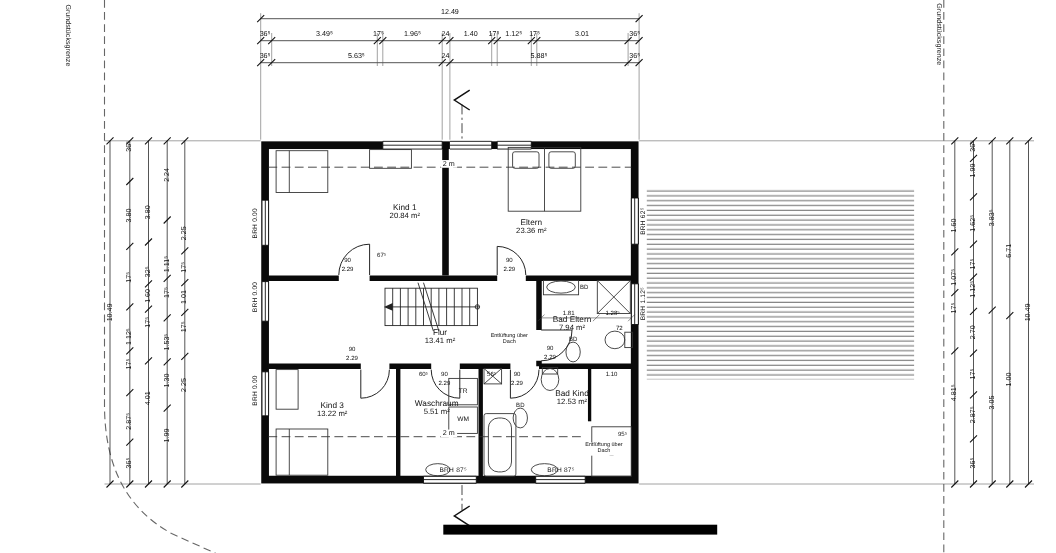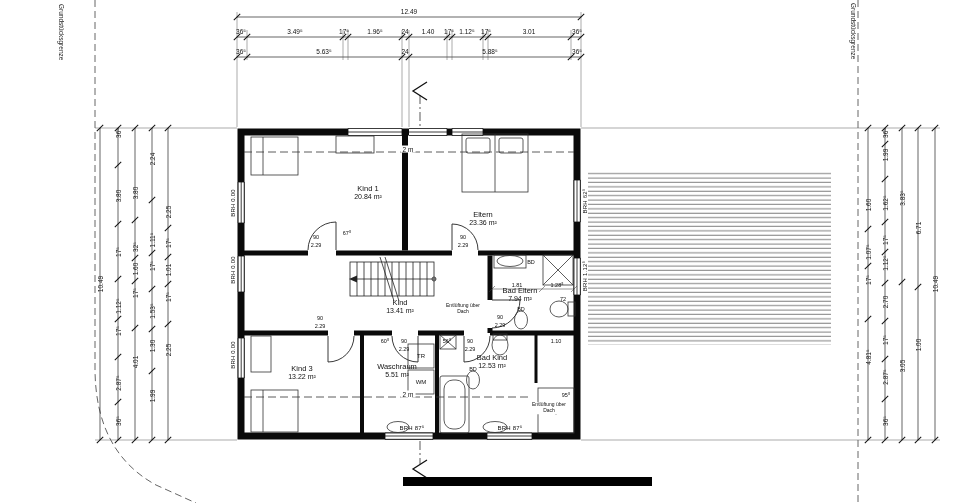--- a/index.html
+++ b/index.html
@@ -286,41 +286,41 @@
     </g>
   </svg>
 
   <div class="vlabel" style="left:58px;top:4px;">Grundstücksgrenze</div>
   <div class="vlabel" style="left:850px;top:3px;">Grundstücksgrenze</div>
 
   <div class="room" style="left:368px;top:193px;">
     <div class="nm">Kind 1</div>
     <div class="ar">20.84 m²</div>
   </div>
-  <div class="room" style="left:483px;top:207px;margin-top:12px;">
+  <div class="room" style="left:483px;top:207px;">
     <div class="nm">Eltern</div>
     <div class="ar">23.36 m²</div>
   </div>
   <div class="room" style="left:400px;top:307px;">
-    <div class="nm">Kind</div>
+    <div class="nm">Flur</div>
     <div class="ar">13.41 m²</div>
   </div>
   <div class="room" style="left:520px;top:295px;">
     <div class="nm">Bad Eltern</div>
     <div class="ar">7.94 m²</div>
   </div>
   <div class="room" style="left:302px;top:373px;">
     <div class="nm">Kind 3</div>
     <div class="ar">13.22 m²</div>
   </div>
   <div class="room" style="left:397px;top:371px;">
     <div class="nm">Waschraum</div>
     <div class="ar">5.51 m²</div>
   </div>
-  <div class="room" style="left:492px;top:362px;">
+  <div class="room" style="left:520px;top:362px;">
     <div class="nm">Bad Kind</div>
     <div class="ar">12.53 m²</div>
   </div>
 
   <span class="lbl brh rot" style="left:233px;top:203px;">BRH 0.00</span>
   <span class="lbl brh rot" style="left:233px;top:270px;">BRH 0.00</span>
   <span class="lbl brh rot" style="left:233px;top:355px;">BRH 0.00</span>
   <span class="lbl brh rot" style="left:585px;top:201px;">BRH 62⁵</span>
   <span class="lbl brh rot" style="left:585px;top:276px;">BRH 1.12⁵</span>
   <span class="lbl brh" style="left:412px;top:428px;">BRH 87⁵</span>

